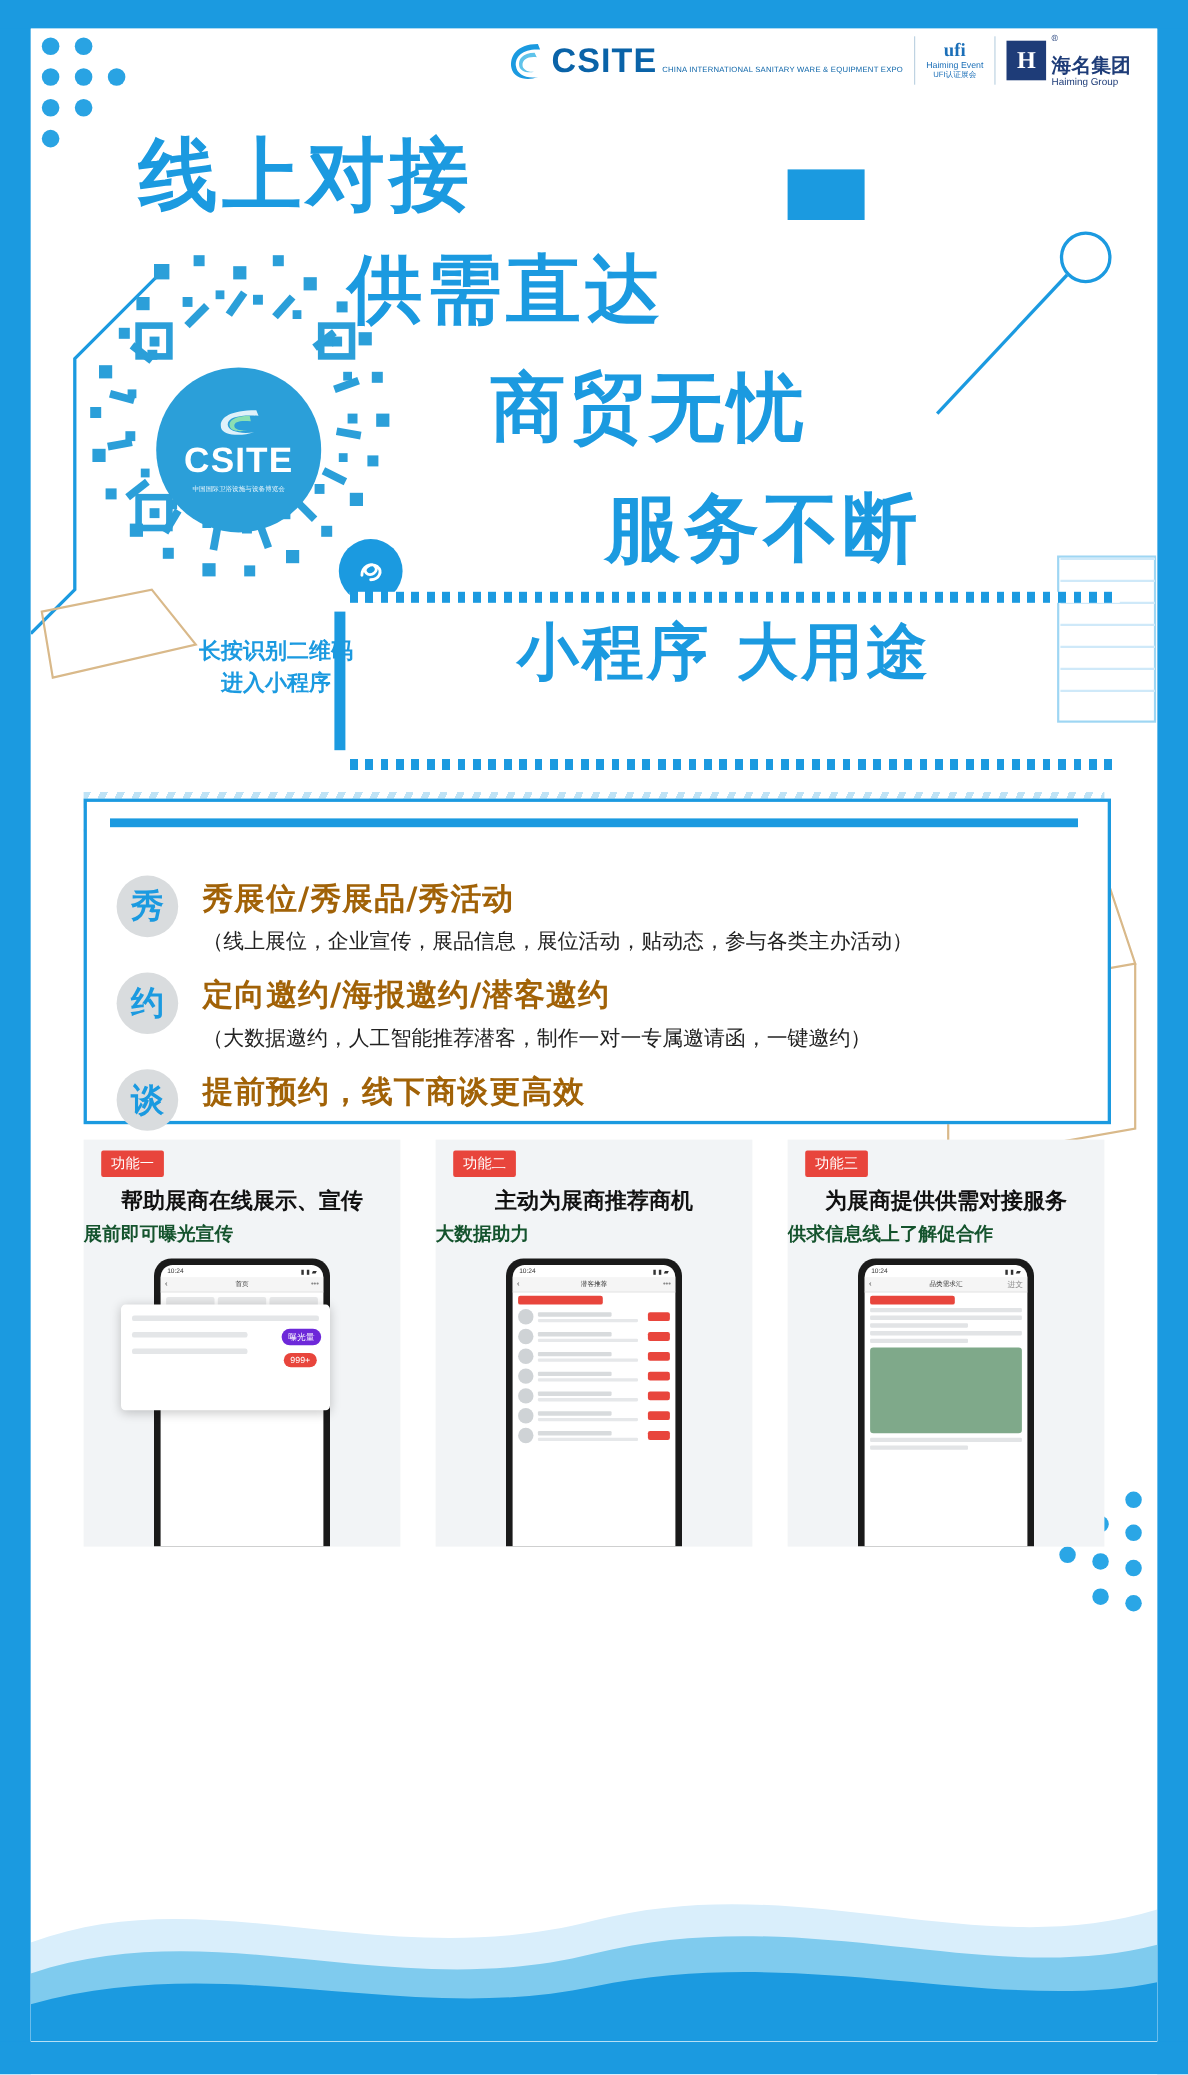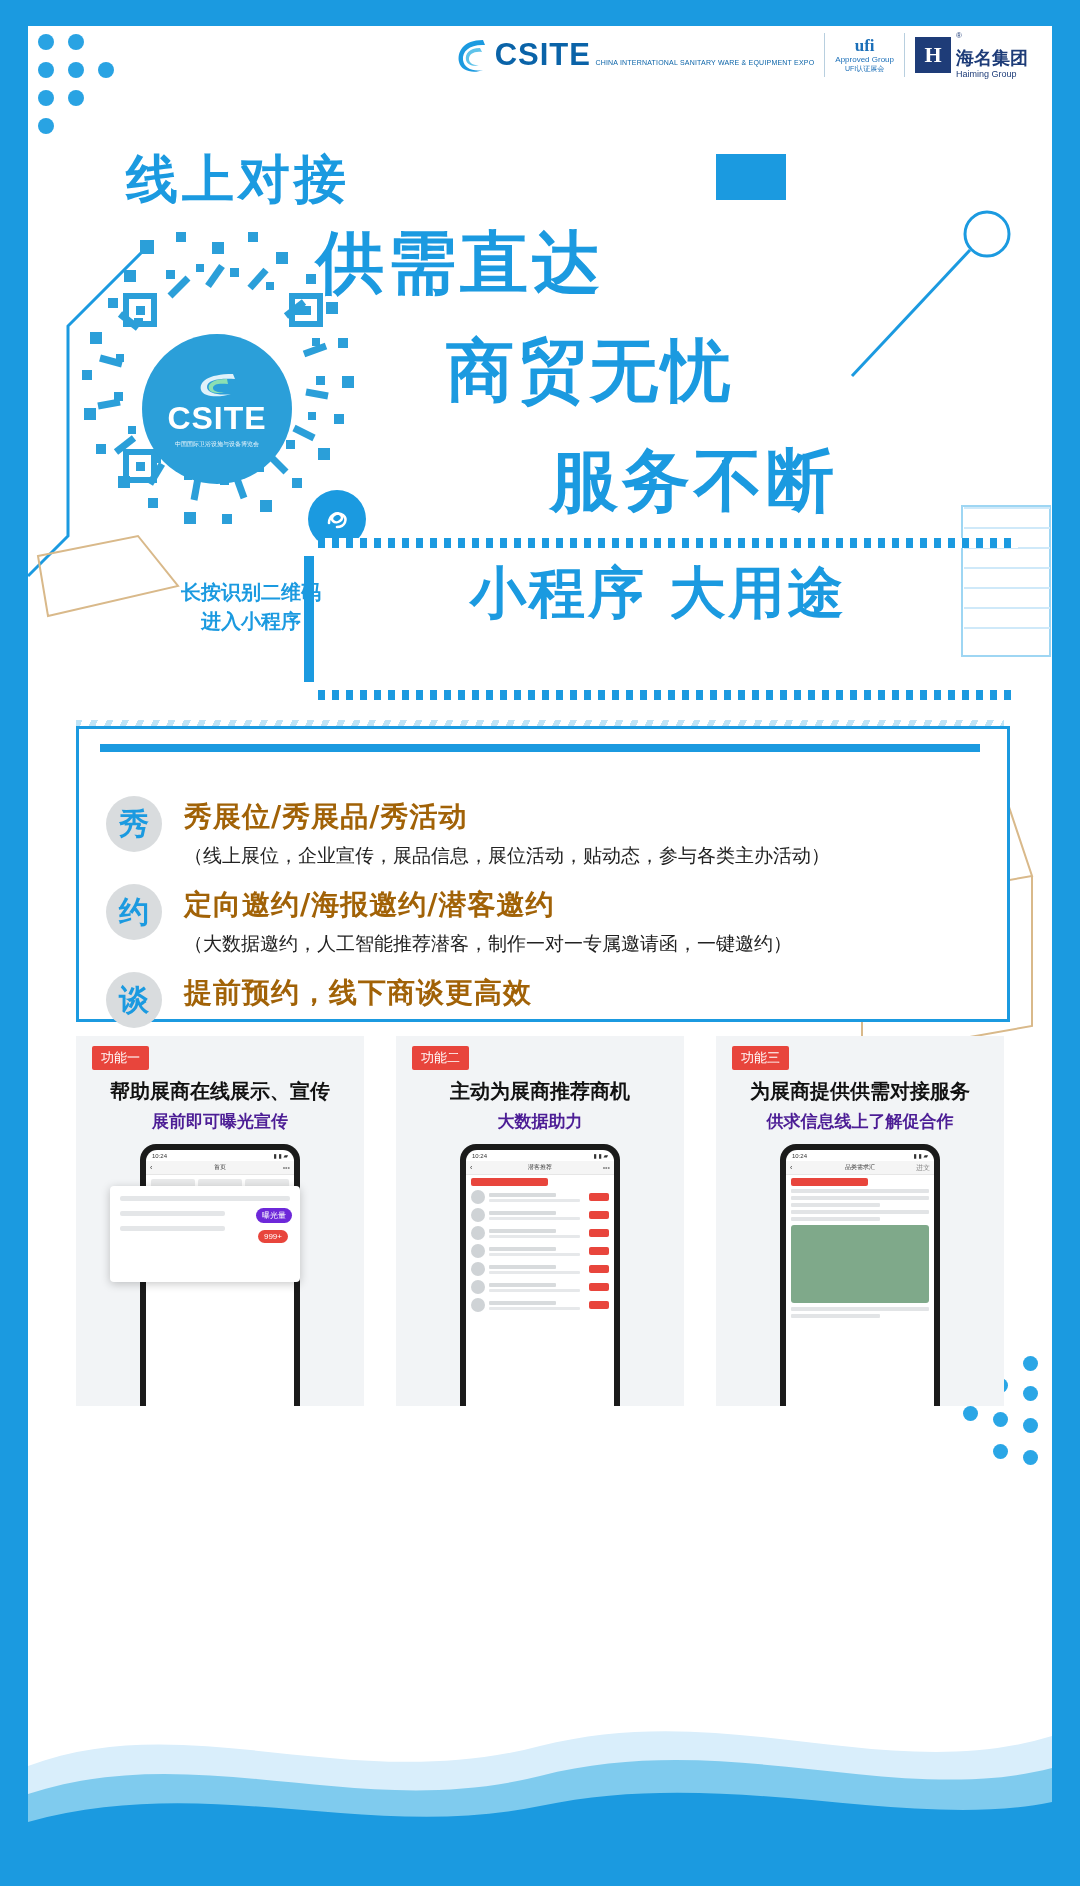--- a/index.html
+++ b/index.html
@@ -138,21 +138,21 @@
     left: 0; top: 62px;
     width: 1024px;
   }
   .hl {
     color: #1b9ae0;
     font-weight: bold;
     font-family: "DejaVu Sans", sans-serif;
     letter-spacing: 4px;
     white-space: nowrap;
   }
-  .hl1 { position: absolute; left: 98px; top: 24px; font-size: 52px; margin-top: 33px; }
+  .hl1 { position: absolute; left: 98px; top: 24px; font-size: 72px; }
   .hl2 { position: absolute; left: 288px; top: 130px; font-size: 68px; }
   .hl3 { position: absolute; left: 418px; top: 238px; font-size: 68px; }
   .hl4 { position: absolute; left: 522px; top: 348px; font-size: 68px; }
   .hl5 { position: absolute; left: 442px; top: 468px; font-size: 56px; letter-spacing: 3px; }
   .blue-square {
     position: absolute;
     left: 688px; top: 66px;
     width: 70px; height: 46px;
     background: #1b9ae0;
   }
@@ -323,24 +323,24 @@
     left: 0; top: 42px; width: 288px;
     text-align: center;
     font-size: 20px;
     font-weight: bold;
     color: #111;
     font-family: "DejaVu Sans", sans-serif;
   }
   .card .ct2 {
     position: absolute;
     left: 0; top: 74px; width: 288px;
-    text-align: center;
+    text-align: left;
     font-size: 17px;
     font-weight: bold;
-    color: #4c1d95;
+    color: #14532d;
     font-family: "DejaVu Sans", sans-serif;
   }
   .phone {
     position: absolute;
     left: 64px; top: 108px;
     width: 160px; height: 262px;
     background: #1a1a1a;
     border-radius: 16px 16px 0 0;
     padding: 6px 6px 0 6px;
     box-sizing: border-box;
@@ -482,21 +482,21 @@
           </svg>
         </span>
         <span class="txt">
           <span class="big">CSITE</span>
           <span class="sml">CHINA INTERNATIONAL SANITARY WARE &amp; EQUIPMENT EXPO</span>
         </span>
       </div>
       <div class="logo-div"></div>
       <div class="logo-ufi">
         <div class="u1">ufi</div>
-        <div class="u2">Approved Group</div>
+        <div class="u2">Haiming Event</div>
         <div class="u3">UFI认证展会</div>
       </div>
       <div class="logo-div"></div>
       <div class="logo-hm">
         <span class="mark">H</span>
         <span class="hm-txt">
           <span class="reg">®</span>
           <div class="hm-cn">海名集团</div>
           <div class="hm-en">Haiming Group</div>
         </span>

